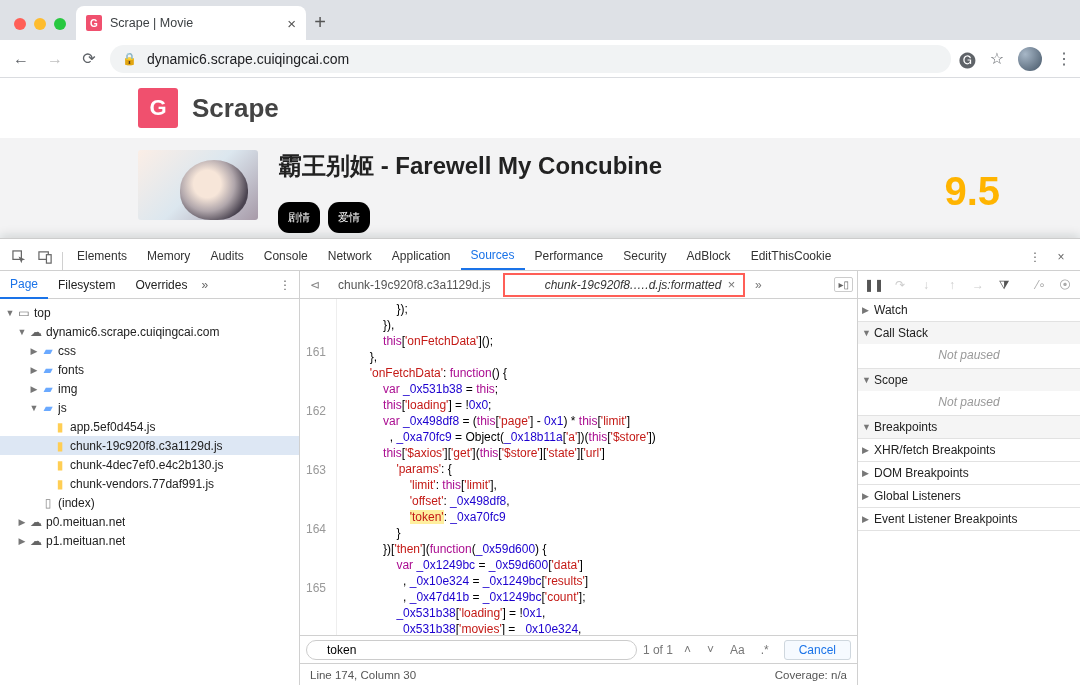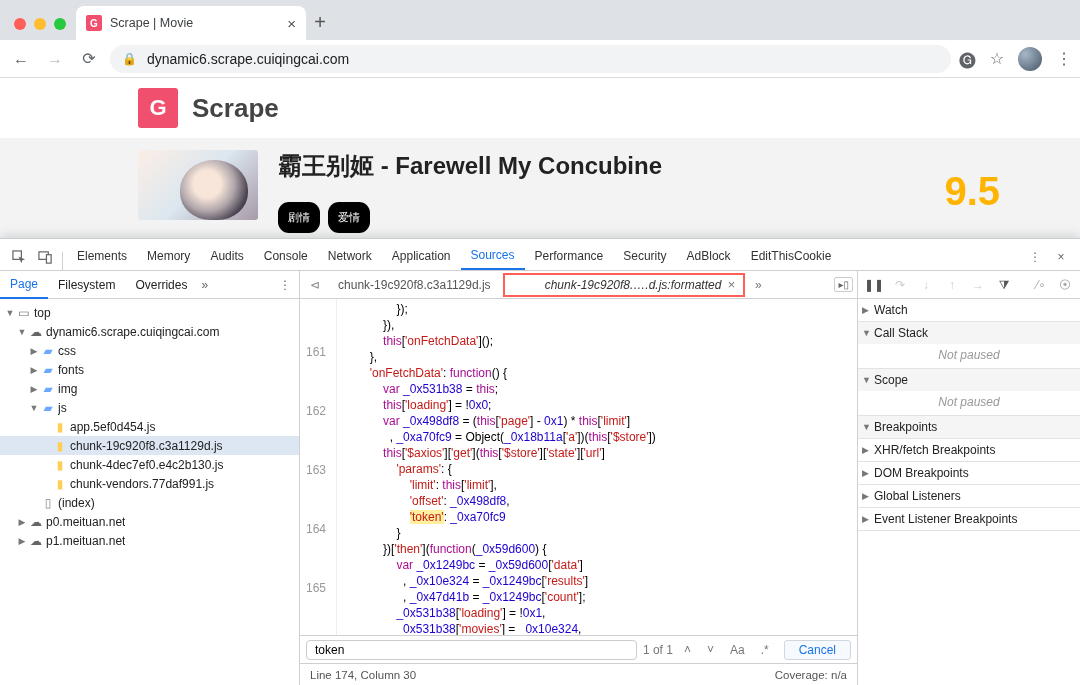--- a/index.html
+++ b/index.html
@@ -84,21 +84,21 @@
 .gutter div { height:16px;margin-top:43px; }
 .code { flex:1; overflow:auto; padding:2px 0 2px 6px; white-space:pre; color:#000; }
 .code .l { height:16px; }
 
 .s  { color:#c41a16; }  
 .k  { color:#aa0d91; }     
 .p  { color:#1c00cf; }     
 .hl { background:#ffef9e; }
 
 .searchbar { display:flex; align-items:center; height:28px; border-top:1px solid #d0d0d0; padding:0 6px; gap:6px; font-size:12px; }
-.searchbar input { flex:1; border:1px solid #ccc; height:20px; padding:0 8px; border-radius:4px; font:inherit; }
+.searchbar input { flex:1; border:1px solid #ccc; height:20px; padding:0 20px; border-radius:10px; font:inherit; }
 .searchbar .cnt { color:#777; }
 .searchbar .btn { color:#777; padding:0 5px; }
 .searchbar .cancel { color:#1a73e8; margin-left:4px; border:1px solid #cfd7de; background:#f6faff; padding:2px 14px; border-radius:3px; }
 
 .statusbar { height:22px; border-top:1px solid #d0d0d0; display:flex; align-items:center; padding:0 10px; font-size:11.5px; color:#555; }
 .statusbar .r { margin-left:auto; }
 
 
 .dt-right { width:222px; display:flex; flex-direction:column; font-size:12px; }
 .dbg-toolbar { height:28px; display:flex; align-items:center; border-bottom:1px solid #d0d0d0; padding:0 4px; gap:2px; }

